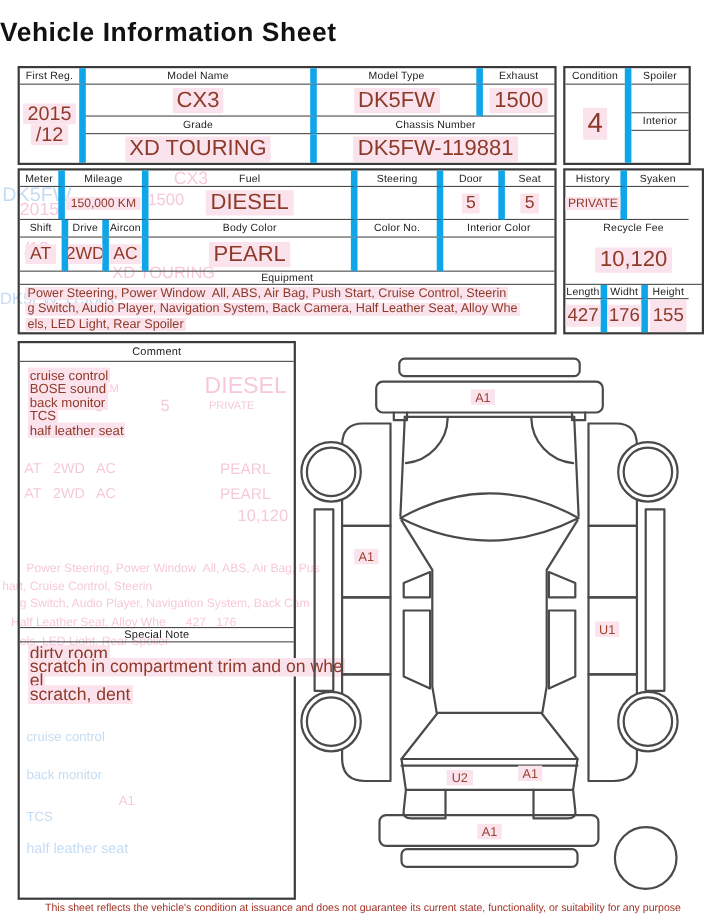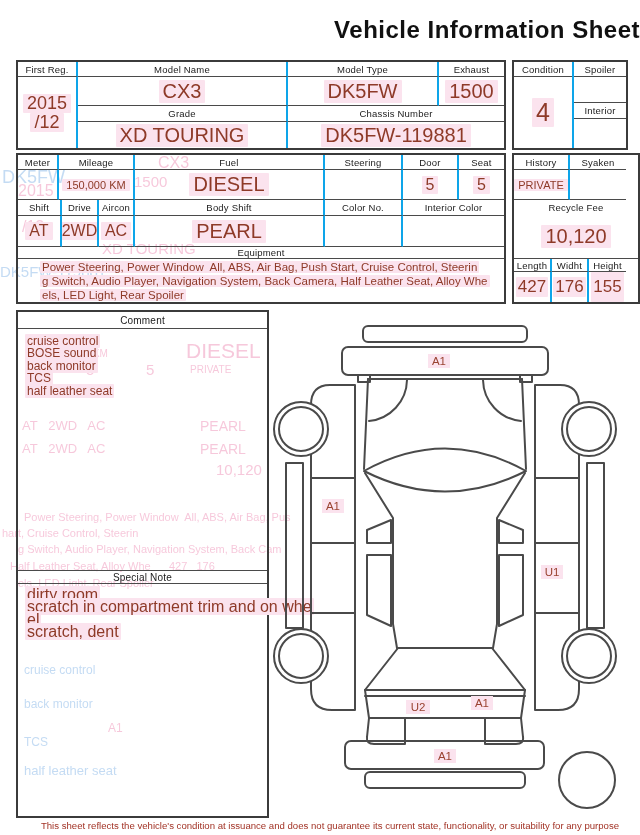--- a/index.html
+++ b/index.html
@@ -12,33 +12,33 @@
   
   .box{
     position:absolute;box-sizing:border-box;border:2px solid #3b3b3b;
     background:transparent;z-index:2;
   }
   .g{display:grid}
   .c{display:flex;align-items:center;justify-content:center;box-sizing:border-box;overflow:hidden}
   .hdr{font-size:9.5px;color:#1b1b1b;letter-spacing:.2px}
   .val{color:#8e3a28}
   .hl{background:#fbe3ee;padding:0 4px;border-radius:1px;white-space:pre}
-  .br{border-right:2px solid #0ea5e9}
+  .br{border-right:6px solid #0ea5e9}
   .bb{border-bottom:1px solid #4a4a4a}
   .bt{border-top:1px solid #4a4a4a}
   .col{display:flex;flex-direction:column;box-sizing:border-box}
   
   .freetext{
     color:#8e3a28;font-size:11.5px;line-height:12.6px;white-space:pre-line;
     padding:5px 7px;box-sizing:border-box;text-align:left;display:block;
   }
   .freetext .hl{padding:0 2px}
   
   #title{
-    position:absolute;left:0;right:0;top:16px;text-align:right;
+    position:absolute;left:0;right:0;top:16px;text-align:left;
     font-size:24px;color:#111;font-weight:600;letter-spacing:.5px;z-index:2;
   }
   #footer{
     position:absolute;left:0;right:0;top:820px;text-align:center;
     font-size:9.6px;color:#a23326;z-index:2;margin-left:20px;
   }
   
   .ghost{
     position:absolute;line-height:1;white-space:pre;z-index:1;
     pointer-events:none;font-family:"Liberation Sans",sans-serif;
@@ -150,40 +150,40 @@
         <span class="hl">5</span>
       </div>
     <div class="c val bb" style="font-size:16px">
         <span class="hl">5</span>
       </div>
   </div>
   <div class="g" style="grid-template-columns:44px 37px 36px 190px 78px 101px;grid-template-rows:16px 31px">
     <div class="c hdr br bb">Shift</div>
     <div class="c hdr br bb">Drive</div>
     <div class="c hdr br bb">Aircon</div>
-    <div class="c hdr br bb">Body Shift</div>
+    <div class="c hdr br bb">Body Color</div>
     <div class="c hdr br bb">Color No.</div>
     <div class="c hdr bb">Interior Color</div>
     <div class="c val br bb" style="font-size:16px">
         <span class="hl">AT</span>
       </div>
     <div class="c val br bb" style="font-size:16px">
         <span class="hl">2WD</span>
       </div>
     <div class="c val br bb" style="font-size:16px">
         <span class="hl">AC</span>
       </div>
     <div class="c val br bb" style="font-size:20px">
         <span class="hl">PEARL</span>
       </div>
     <div class="c val br bb"></div>
     <div class="c val bb"></div>
   </div>
   <div class="c hdr bb" style="height:12px">Equipment</div>
-  <div class="freetext" style="padding:1px 22px;line-height:14px;font-size:11.5px"><span class="hl" style="box-decoration-break:clone">Power Steering, Power Window  All, ABS, Air Bag, Push Start, Cruise Control, Steerin
+  <div class="freetext" style="padding:1px 5px;line-height:14px;font-size:11.5px"><span class="hl" style="box-decoration-break:clone">Power Steering, Power Window  All, ABS, Air Bag, Push Start, Cruise Control, Steerin
 g Switch, Audio Player, Navigation System, Back Camera, Half Leather Seat, Alloy Whe
 els, LED Light, Rear Spoiler</span></div>
 </div>
 
 <div class="box" style="left:512px;top:153px;width:128px;height:151px">
   <div class="g" style="grid-template-columns:56px 56px;grid-template-rows:15px 30px">
     <div class="c hdr br bb">History</div>
     <div class="c hdr bb">Syaken</div>
     <div class="c val br bb" style="font-size:11px">
         <span class="hl">PRIVATE</span>

